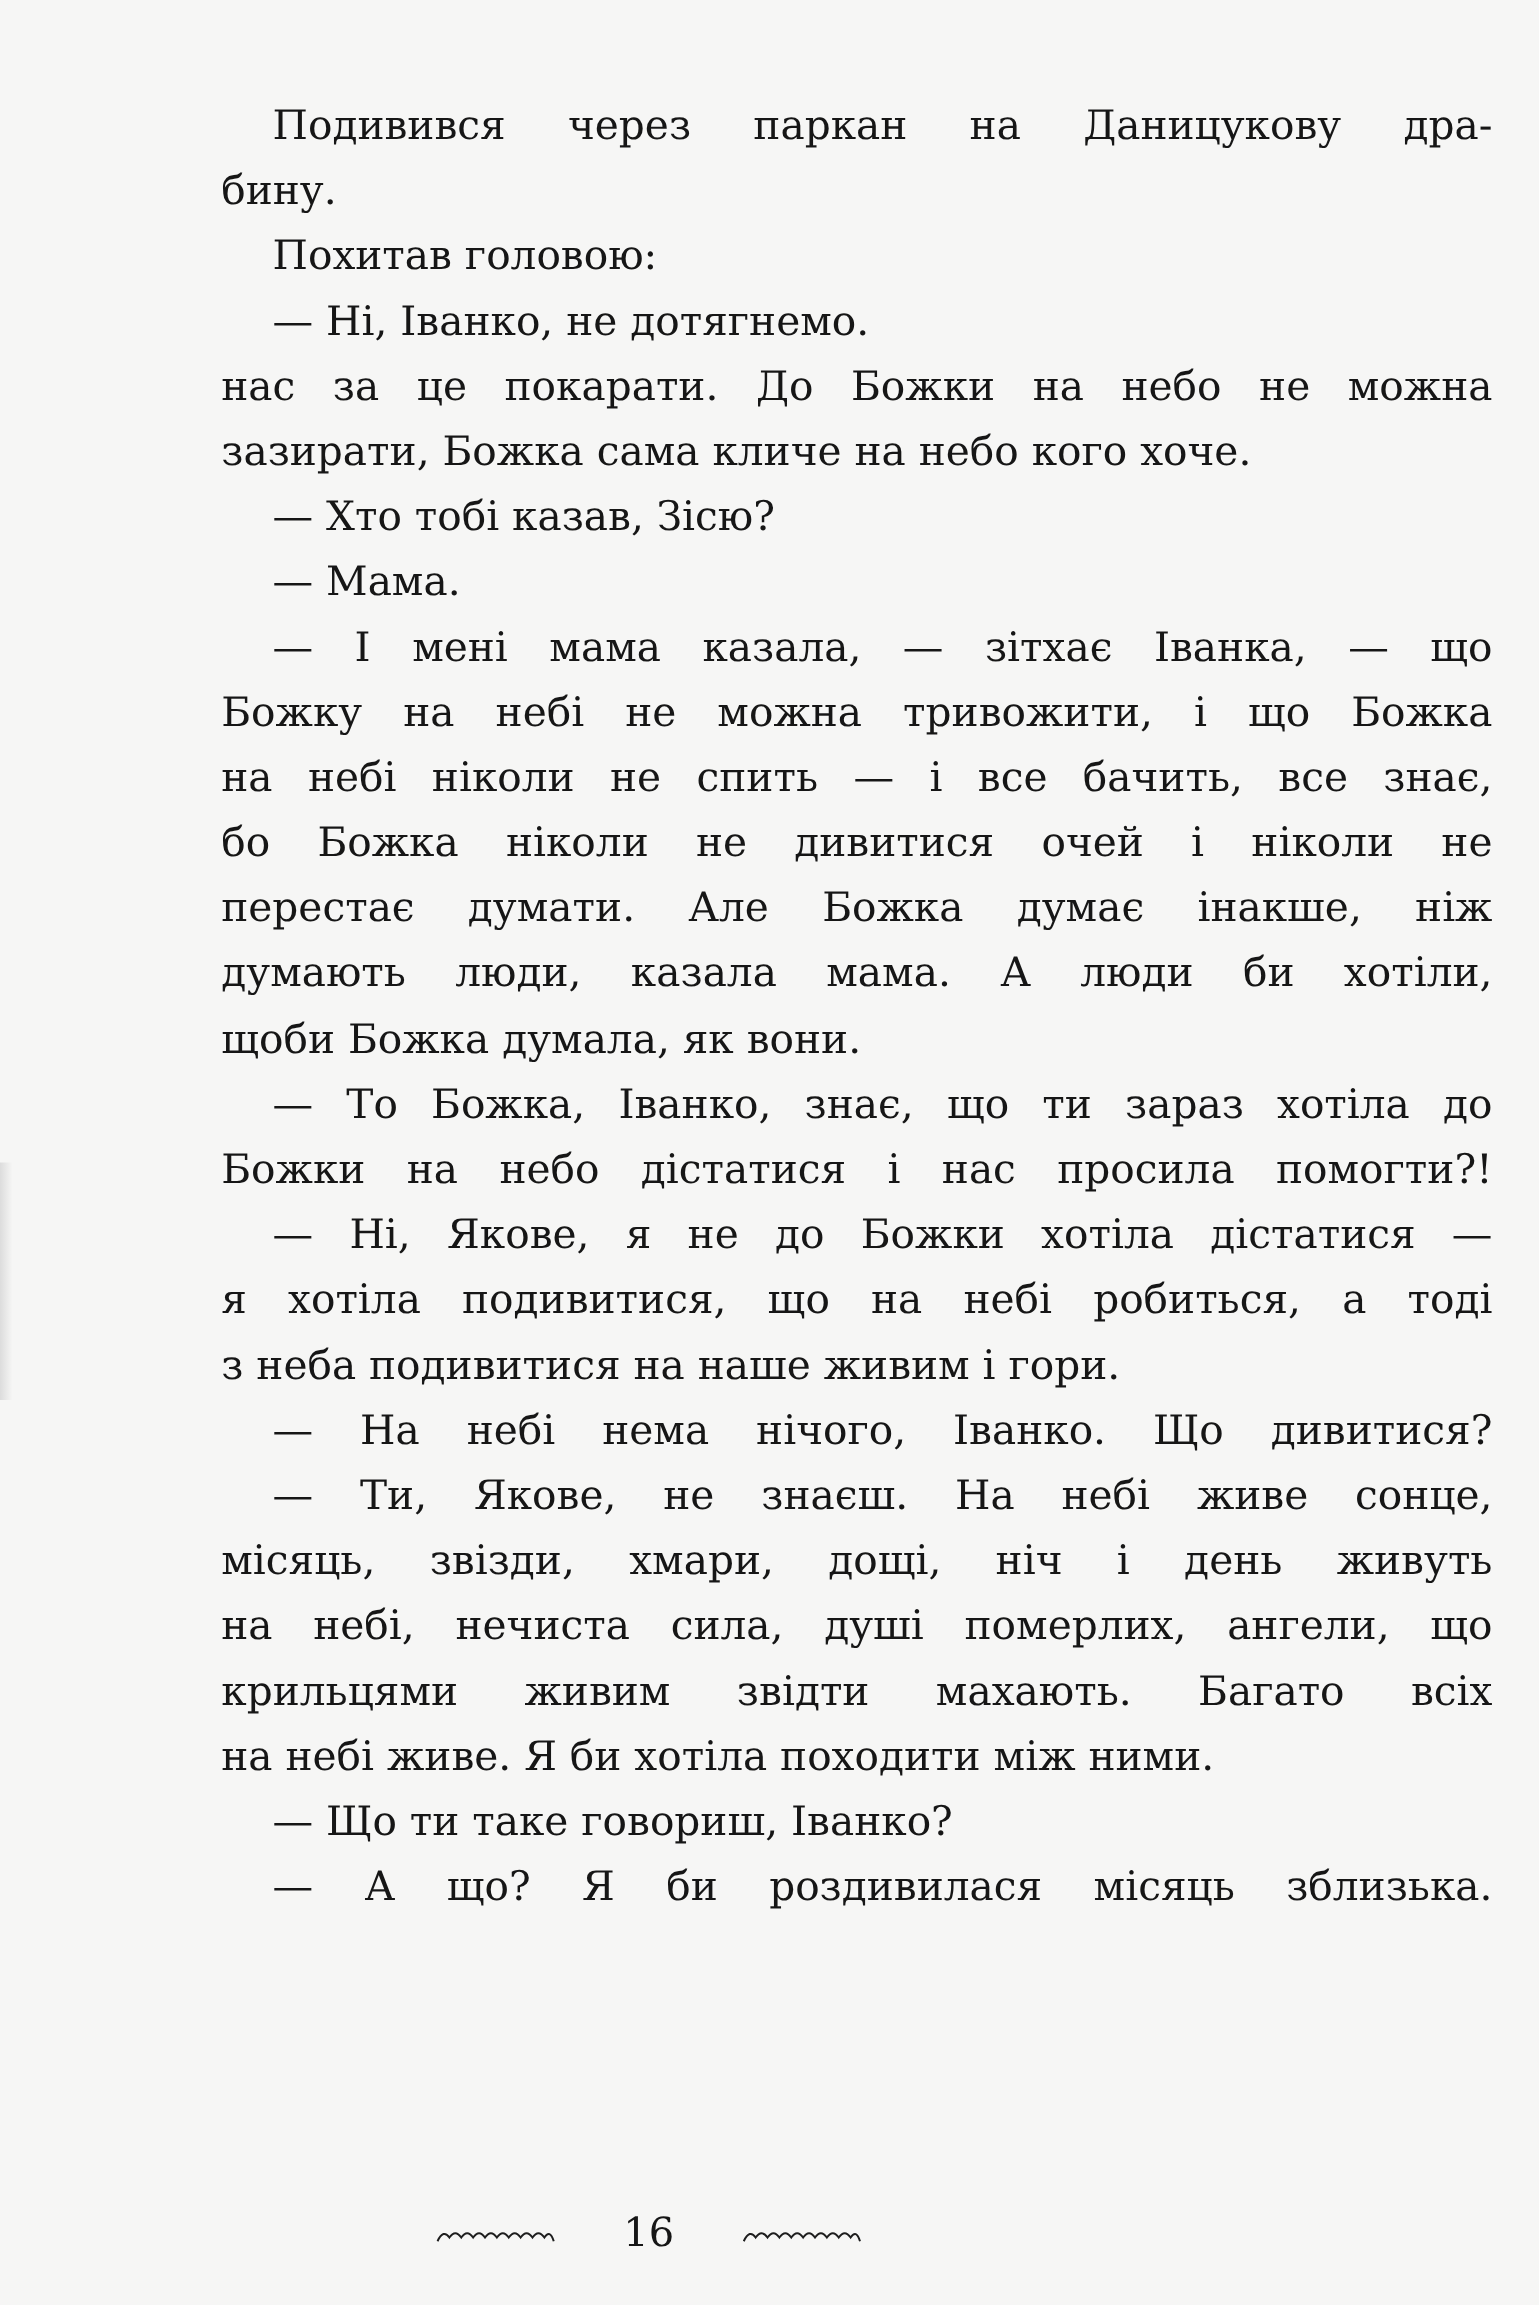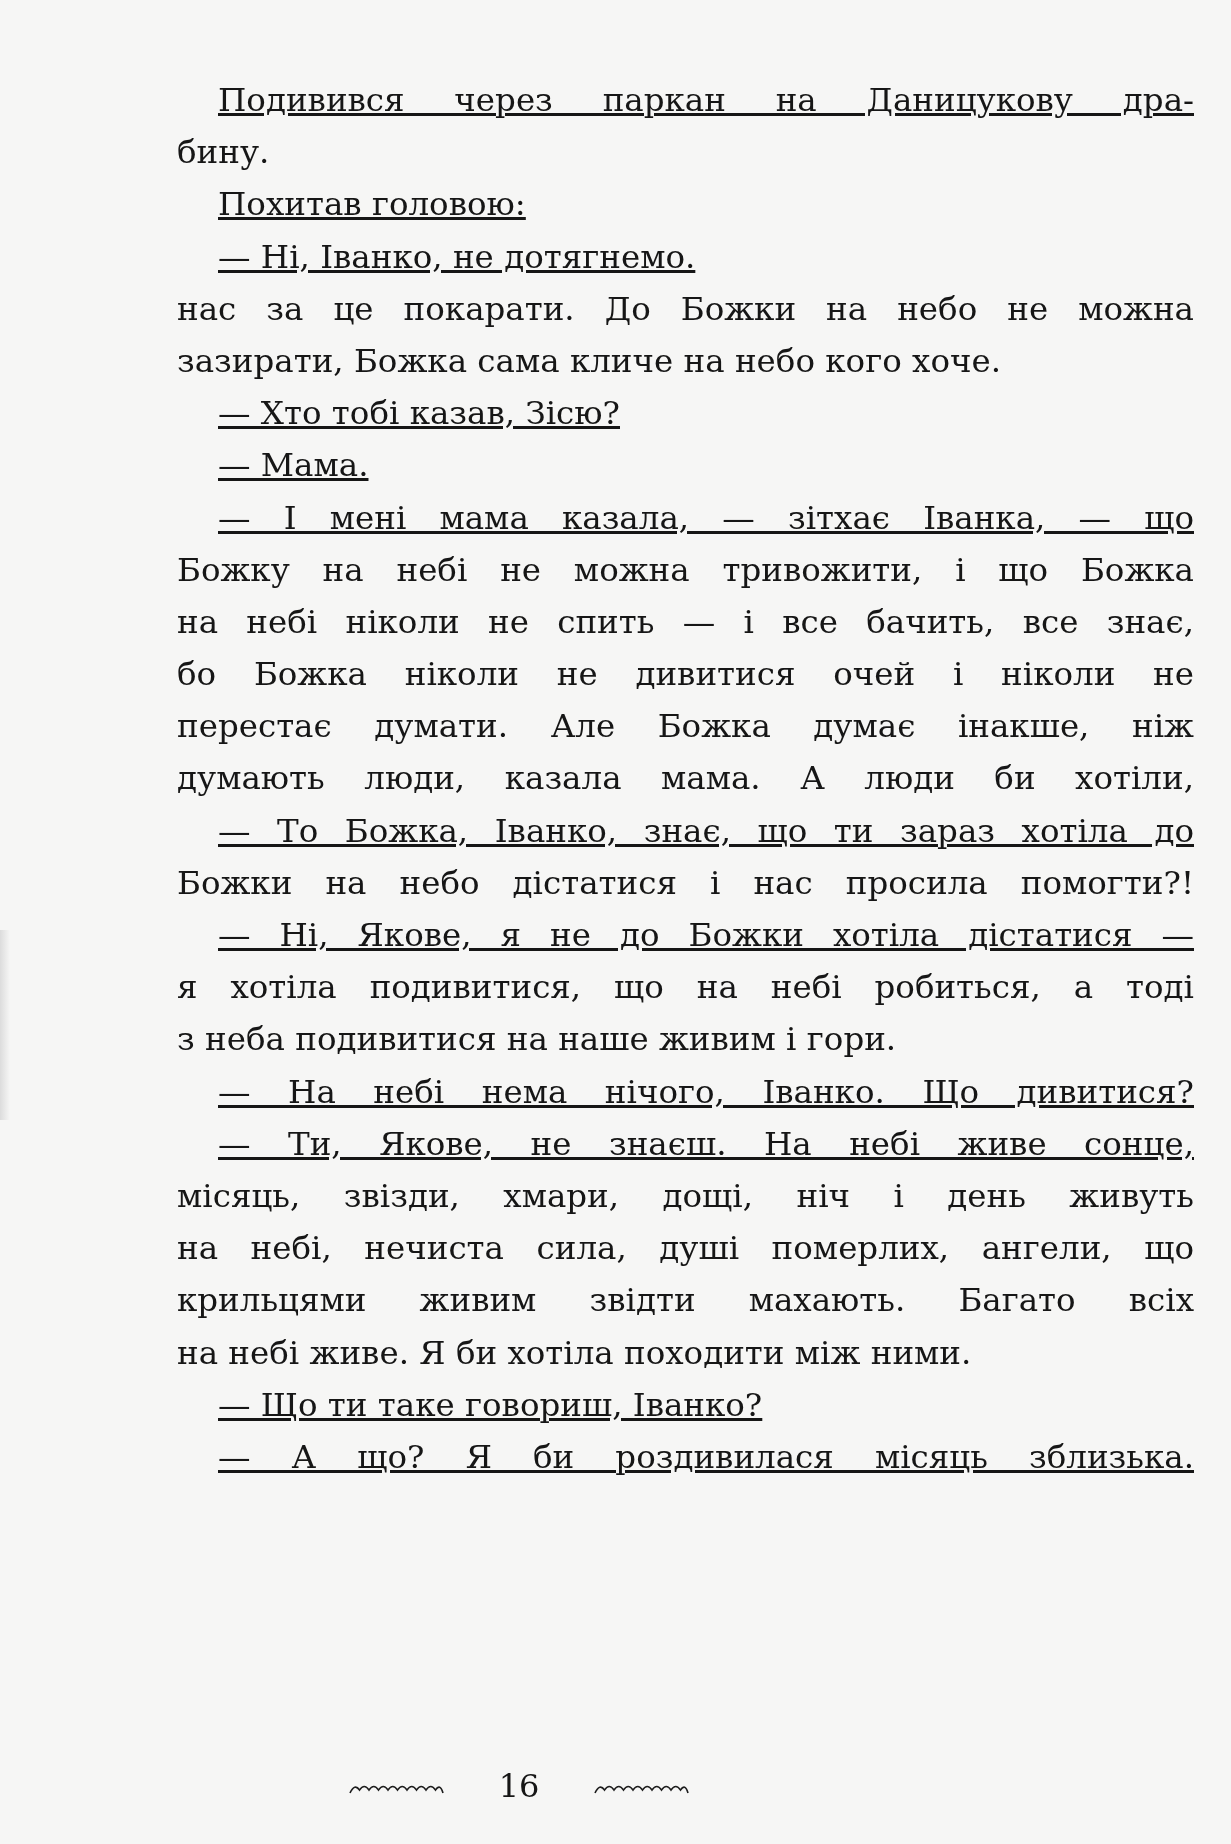--- a/index.html
+++ b/index.html
@@ -39,21 +39,20 @@
     .line.justify {
       text-align: justify;
       text-align-last: justify;
     }
     .line.left {
       text-align: center;
       text-align-last: left;
     }
     .line.indent {
       padding-left: 41px;
-      text-decoration: underline;
     }
     .folio {
       position: absolute;
       left: 0;
       top: 1764px;
       width: 1038px;
       height: 44px;
       display: flex;
       justify-content: center;
       align-items: center;
@@ -85,20 +84,21 @@
     <div class="line justify">нас за це покарати. До Божки на небо не можна</div>
     <div class="line left">зазирати, Божка сама кличе на небо кого хоче.</div>
     <div class="line left indent">— Хто тобі казав, Зісю?</div>
     <div class="line left indent">— Мама.</div>
     <div class="line justify indent">— І мені мама казала, — зітхає Іванка, — що</div>
     <div class="line justify">Божку на небі не можна тривожити, і що Божка</div>
     <div class="line justify">на небі ніколи не спить — і все бачить, все знає,</div>
     <div class="line justify">бо Божка ніколи не дивитися очей і ніколи не</div>
     <div class="line justify">перестає думати. Але Божка думає інакше, ніж</div>
     <div class="line justify">думають люди, казала мама. А люди би хотіли,</div>
+    <div class="line left">щоби Божка думала, як вони.</div>
     <div class="line justify indent">— То Божка, Іванко, знає, що ти зараз хотіла до</div>
     <div class="line justify">Божки на небо дістатися і нас просила помогти?!</div>
     <div class="line justify indent">— Ні, Якове, я не до Божки хотіла дістатися —</div>
     <div class="line justify">я хотіла подивитися, що на небі робиться, а тоді</div>
     <div class="line left">з неба подивитися на наше живим і гори.</div>
     <div class="line justify indent">— На небі нема нічого, Іванко. Що дивитися?</div>
     <div class="line justify indent">— Ти, Якове, не знаєш. На небі живе сонце,</div>
     <div class="line justify">місяць, звізди, хмари, дощі, ніч і день живуть</div>
     <div class="line justify">на небі, нечиста сила, душі померлих, ангели, що</div>
     <div class="line justify">крильцями живим звідти махають. Багато всіх</div>

